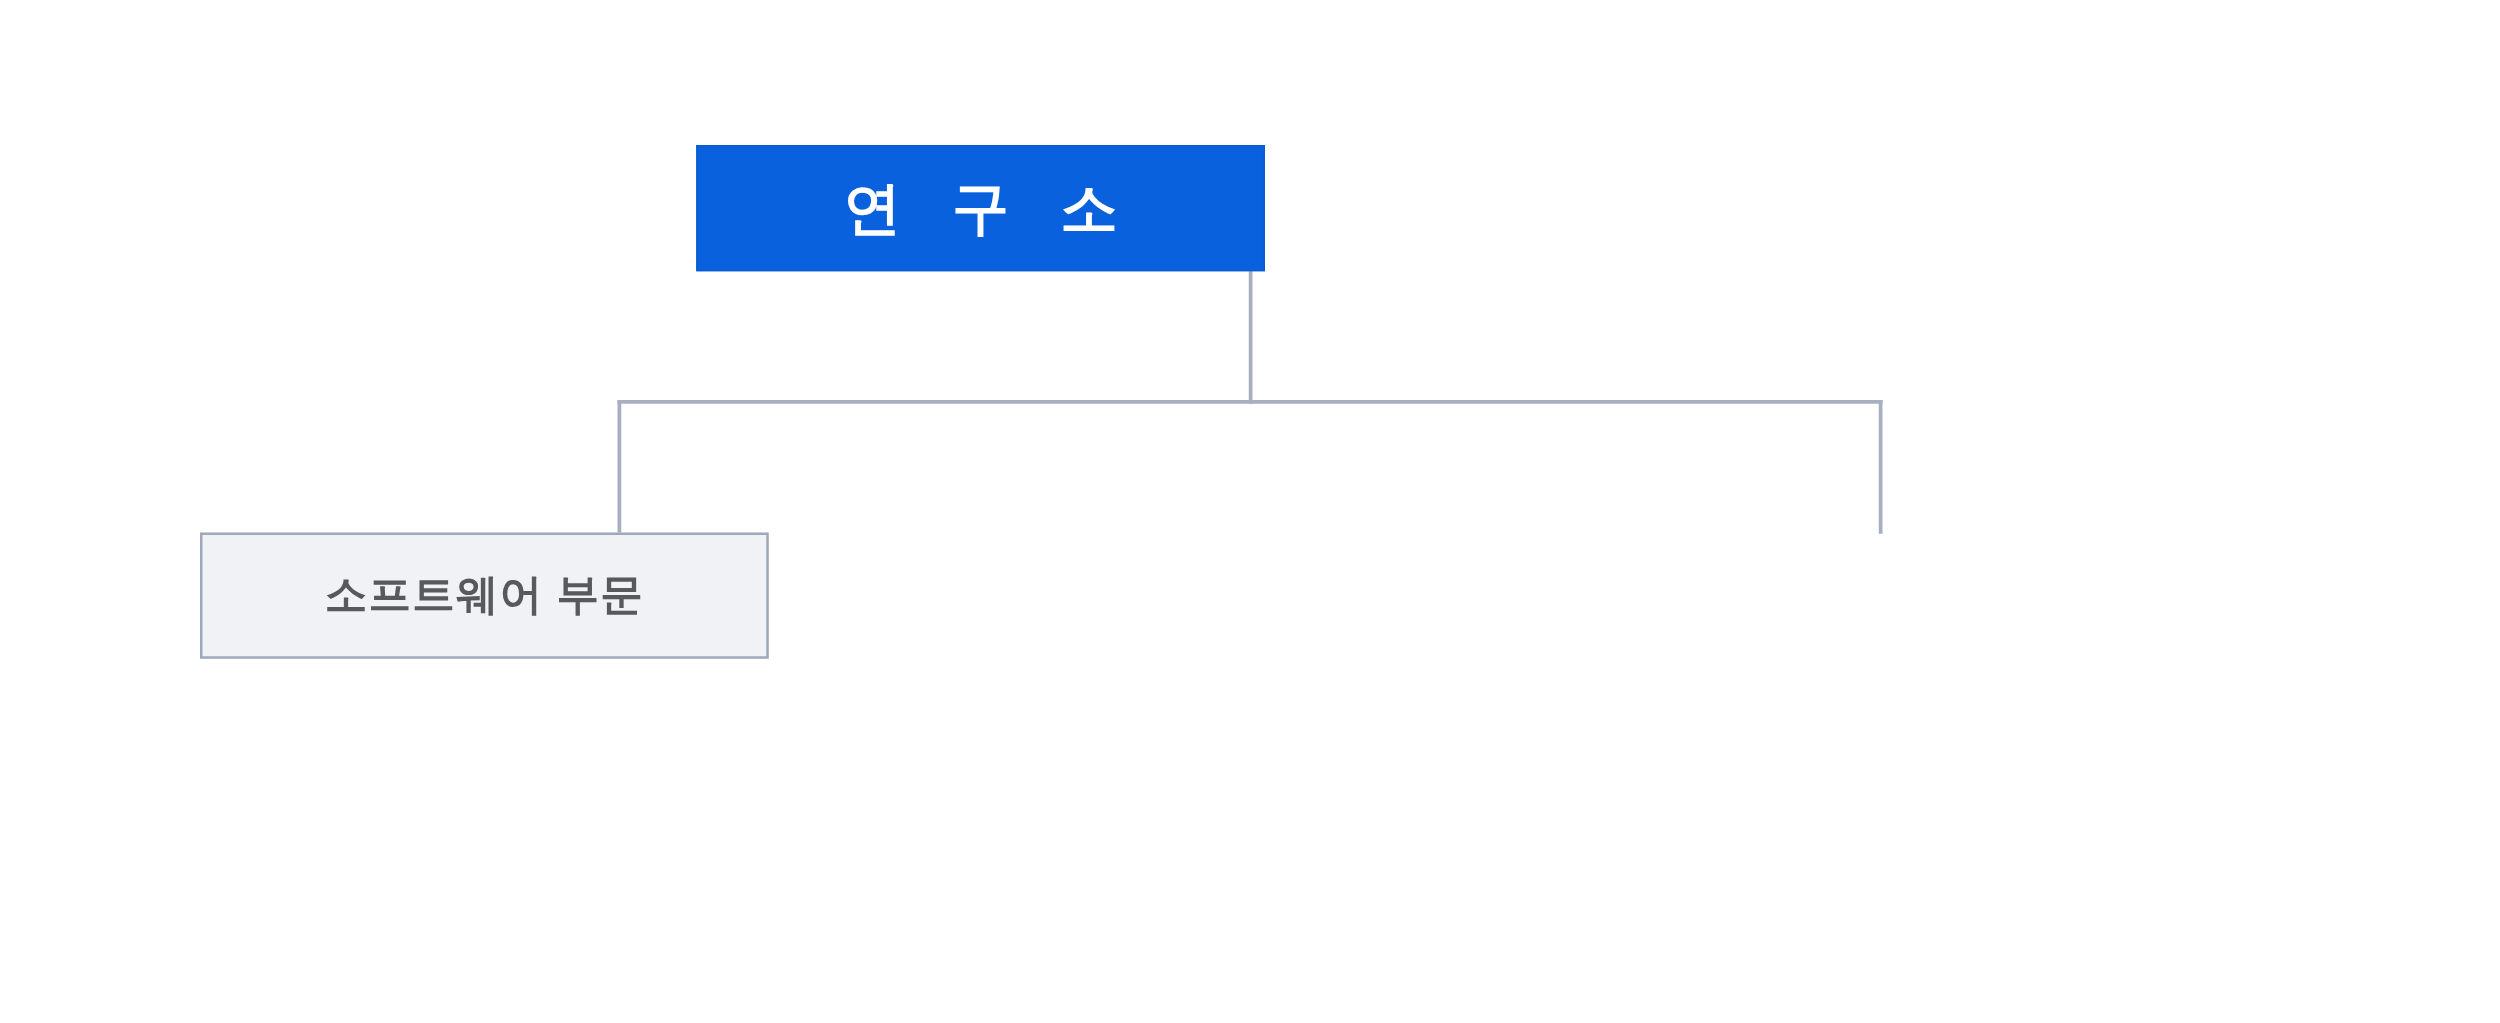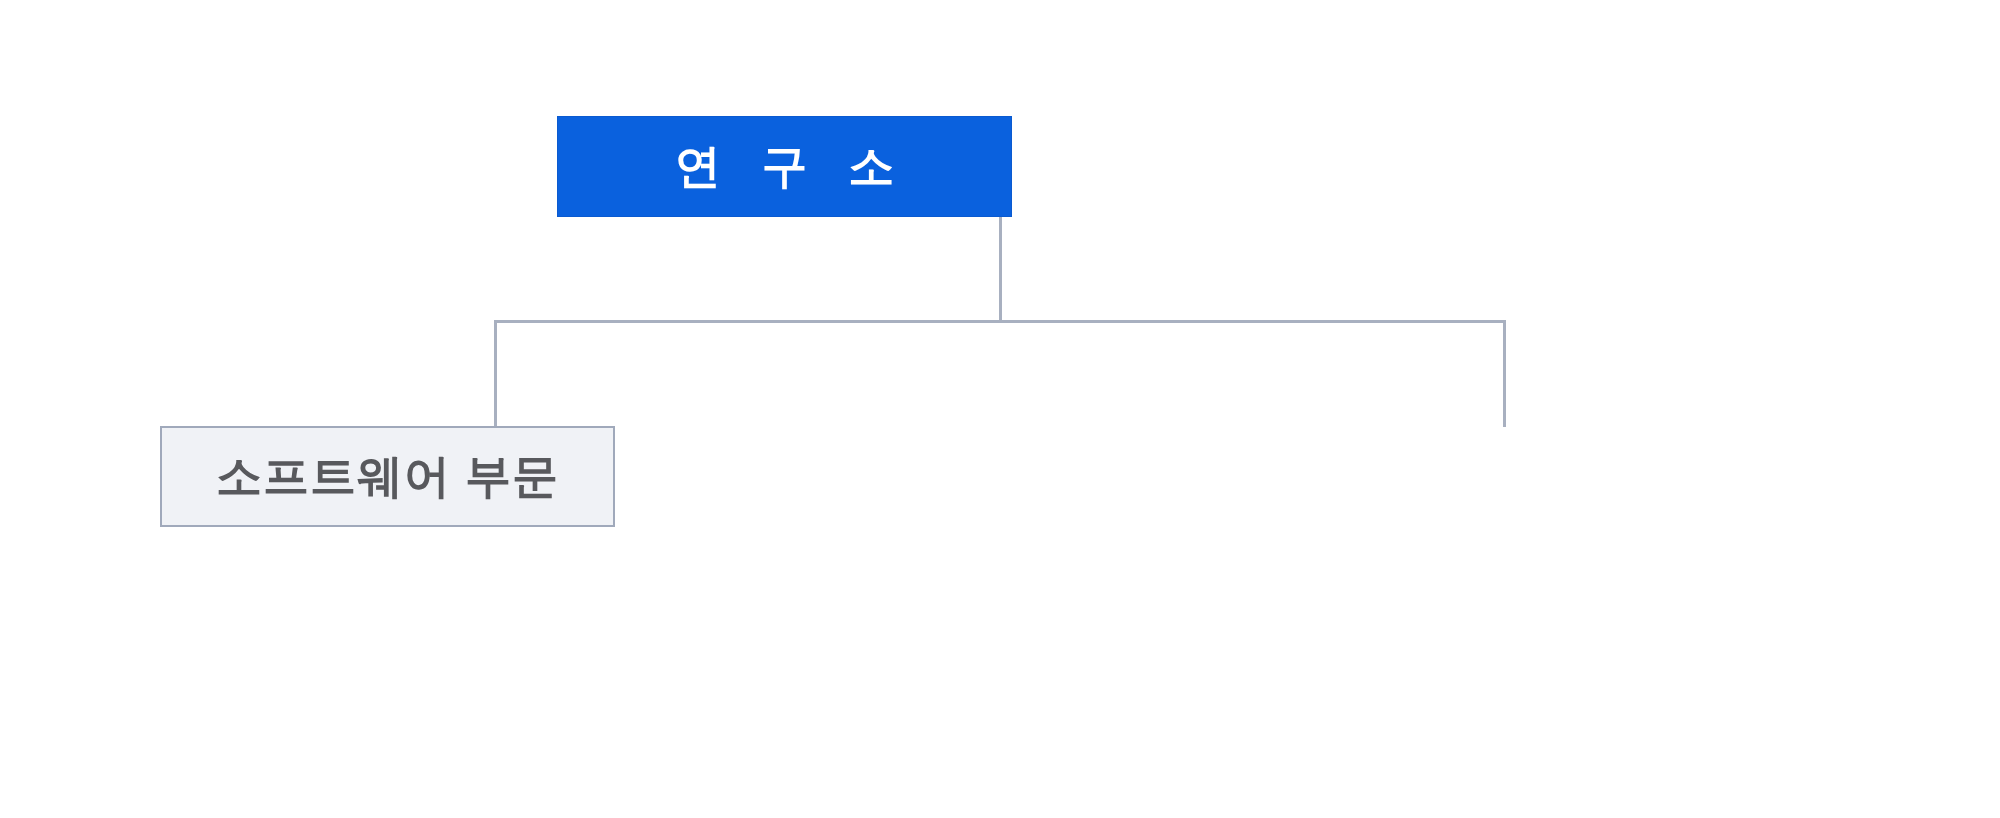--- a/index.html
+++ b/index.html
@@ -89,21 +89,21 @@
     letter-spacing: 14px;
     text-indent: 14px;
   }
 
   .node-child {
     top: 426px;
     height: 101px;
     background: #f0f2f6;
     border: 2px solid #a0a9bb;
     color: #58595d;
-    font-size: 46px;
+    font-size: 34px;
     font-weight: bold;
     letter-spacing: 1px;
   }
   .node-child-left {
     left: 160px;
     width: 455px;
   }
   .node-child-right {
     left: 952px;
     width: 460px;

